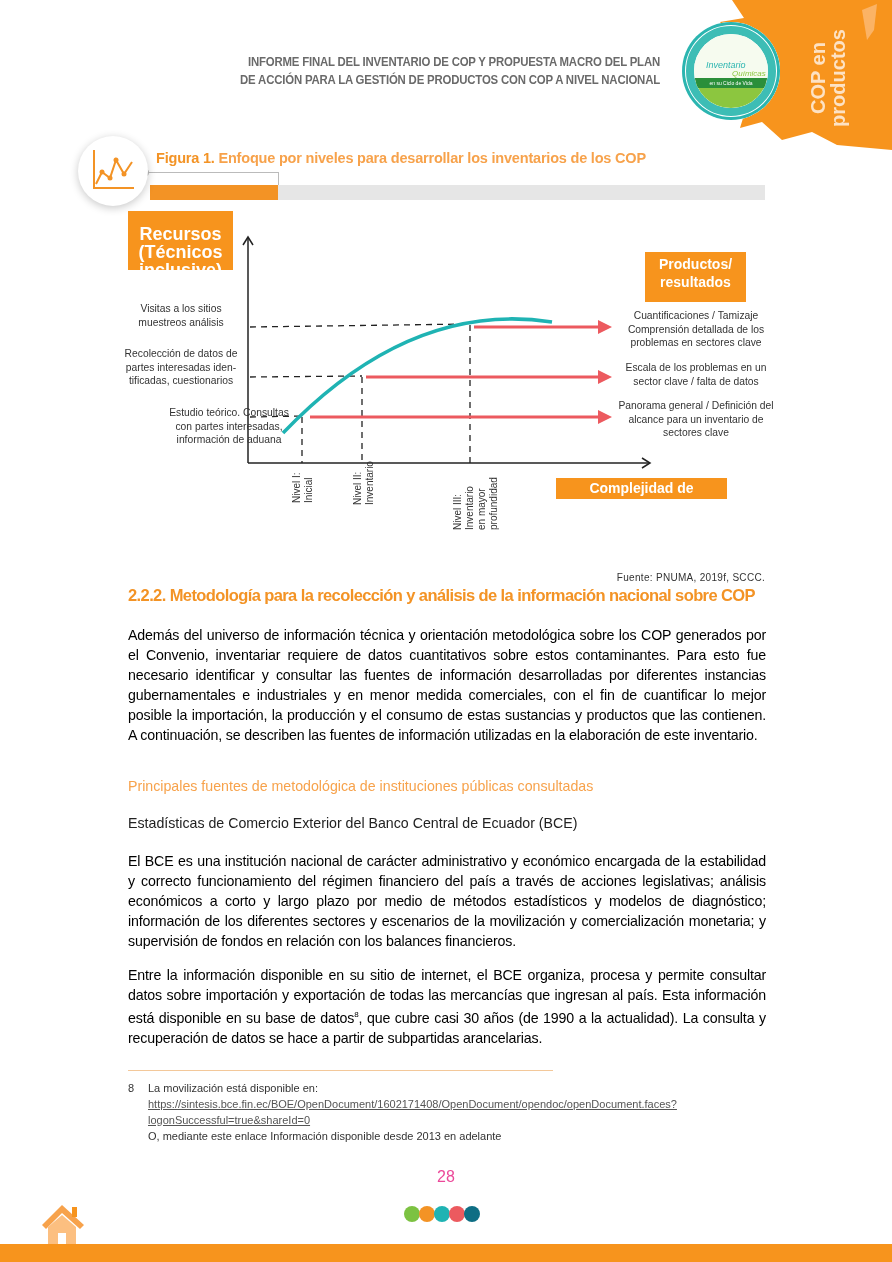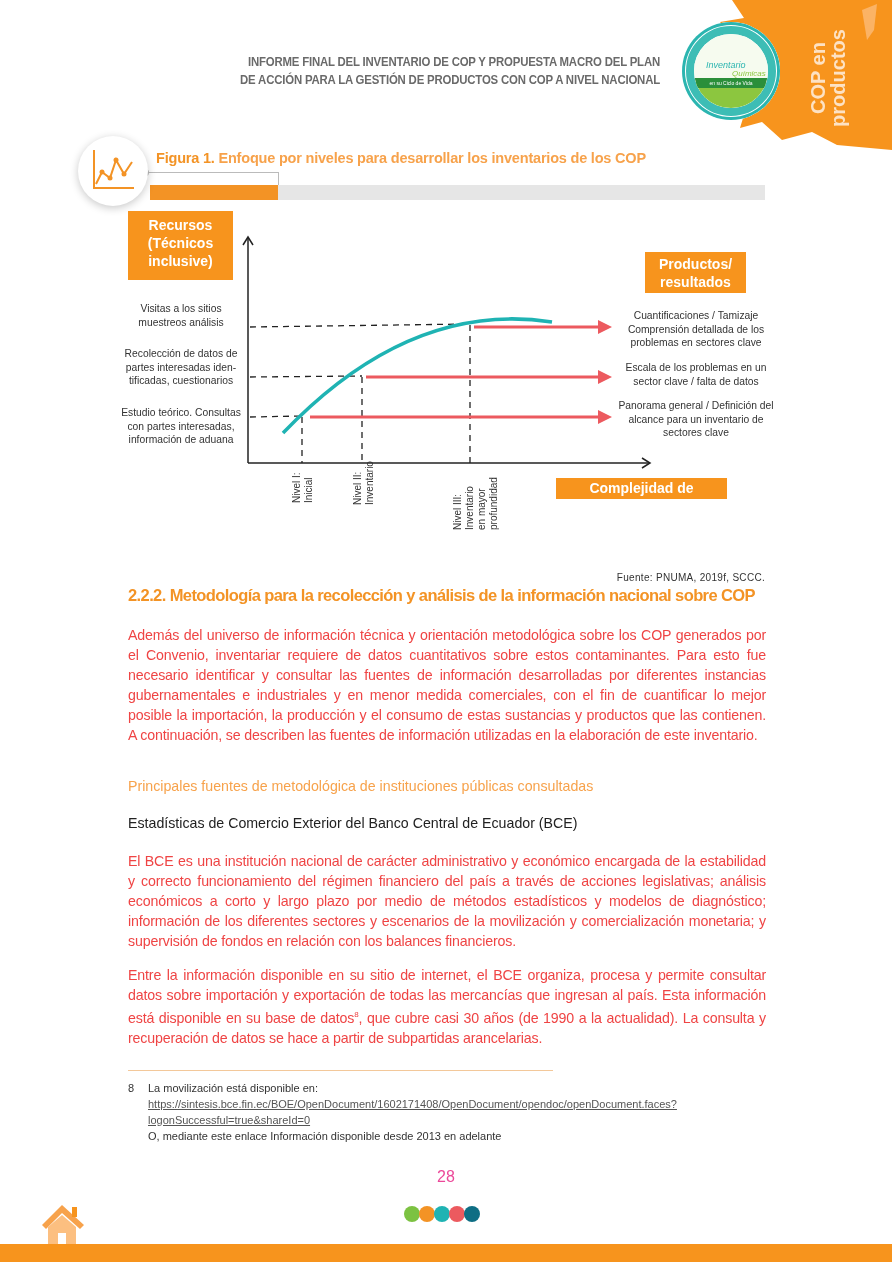--- a/index.html
+++ b/index.html
@@ -23,33 +23,33 @@
   .fig-circle { left: 78px; top: 136px; width: 70px; height: 70px; border-radius: 50%; background: #fff; box-shadow: 0 2px 8px rgba(0,0,0,0.22); }
   .fig-title { left: 156px; top: 150px; font-size: 14.5px; font-weight: bold; color: #f7a24b; letter-spacing: -0.2px; }
   .fig-title .num { color: #f39325; }
   .bar-gray { left: 150px; top: 185px; width: 615px; height: 15px; background: #e6e6e6; }
   .bar-orange { left: 150px; top: 185px; width: 128px; height: 15px; background: #f39325; }
   .bar-connector { left: 148px; top: 172px; width: 130px; height: 12px; border-top: 1px solid #bbb; border-right: 1px solid #bbb; }
   .bar-dot { left: 142px; top: 169px; width: 7px; height: 7px; border-radius: 50%; background: #bbb; }
 
   
   .box { background: #f7941d; color: #fff; font-weight: bold; text-align: center; }
-  .box-recursos { left: 128px; top: 211px; width: 105px; height: 69px; font-size: 14px; line-height: 18px; padding-top: 5px; box-sizing: border-box; }
-  .box-productos { left: 645px; top: 252px; width: 101px; height: 41px; font-size: 14px; line-height: 18px; padding-top: 3px; box-sizing: border-box; }
+  .box-recursos { left: 128px; top: 211px; width: 105px; height: 59px; font-size: 18px; line-height: 18px; padding-top: 14px; box-sizing: border-box; }
+  .box-productos { left: 645px; top: 252px; width: 101px; height: 50px; font-size: 14px; line-height: 18px; padding-top: 3px; box-sizing: border-box; }
   .box-complejidad { left: 556px; top: 478px; width: 171px; height: 21px; font-size: 14px; line-height: 21px; }
   .lbl { font-size: 10.3px; line-height: 13.5px; color: #333; text-align: center; }
   .left-lbl { width: 130px; left: 116px; }
   .right-lbl { width: 168px; left: 612px; }
   .vlabel { position: absolute; font-size: 10px; line-height: 12px; color: #333; white-space: nowrap; transform: rotate(-90deg); transform-origin: left top; }
 
   .source { left: 560px; top: 556px; width: 205px; text-align: right; font-size: 10px; color: #333; letter-spacing: 0.3px; margin-top: 16px; }
 
   
   .section-title { left: 128px; top: 586px; font-size: 16.5px; font-weight: bold; color: #f39325; letter-spacing: -0.6px; }
-  .para { left: 128px; width: 638px; font-size: 14.2px; line-height: 20px; color: #ef4444; text-align: justify; letter-spacing: -0.15px; }
+  .para { left: 128px; width: 638px; font-size: 14.2px; line-height: 20px; color: #000000; text-align: justify; letter-spacing: -0.15px; }
   .subhead { left: 128px; font-size: 14.2px; color: #f7a24b; }
   .subhead2 { left: 128px; font-size: 14.2px; color: #222; }
   .footnote-rule { left: 128px; top: 1070px; width: 425px; height: 1px; background: #f3c89a; }
   .footnote { left: 128px; top: 1080px; width: 640px; font-size: 11px; line-height: 16px; color: #333; }
   .footnote .fn-num { display: inline-block; width: 20px; }
   .footnote .fn-body { position: absolute; left: 20px; top: 0; width: 620px; }
   .footnote a { color: #555; text-decoration: underline; }
 
   .page-num { left: 0; width: 892px; top: 1168px; text-align: center; font-size: 16px; color: #ec4899; }
   .dots { left: 404px; top: 1206px; height: 16px; display: flex; }
@@ -128,21 +128,21 @@
     <polygon points="598,410 612,417 598,424" fill="#ec5a5f"></polygon>
     <line x1="366" y1="377" x2="600" y2="377" stroke="#ec5a5f" stroke-width="3"></line>
     <polygon points="598,370 612,377 598,384" fill="#ec5a5f"></polygon>
     <line x1="474" y1="327" x2="600" y2="327" stroke="#ec5a5f" stroke-width="3"></line>
     <polygon points="598,320 612,327 598,334" fill="#ec5a5f"></polygon>
   </g>
 </svg>
 
 <div class="abs lbl left-lbl" style="top:302px;">Visitas a los sitios muestreos análisis</div>
 <div class="abs lbl left-lbl" style="top:347px;">Recolección de datos de partes interesadas iden-tificadas, cuestionarios</div>
-<div class="abs lbl left-lbl" style="top:406px;">Estudio teórico. Consultas con partes interesadas, información de aduana</div>
+<div class="abs lbl left-lbl" style="top:406px;margin-left:48px;">Estudio teórico. Consultas con partes interesadas, información de aduana</div>
 
 <div class="abs lbl right-lbl" style="top:309px;">Cuantificaciones / Tamizaje Comprensión detallada de los problemas en sectores clave</div>
 <div class="abs lbl right-lbl" style="top:361px;">Escala de los problemas en un sector clave / falta de datos</div>
 <div class="abs lbl right-lbl" style="top:399px;">Panorama general / Definición del alcance para un inventario de sectores clave</div>
 
 <div class="vlabel" style="left:291px;top:503px;">
   <div>Nivel I:</div>
   <div>Inicial</div>
 </div>
 <div class="vlabel" style="left:352px;top:505px;">

